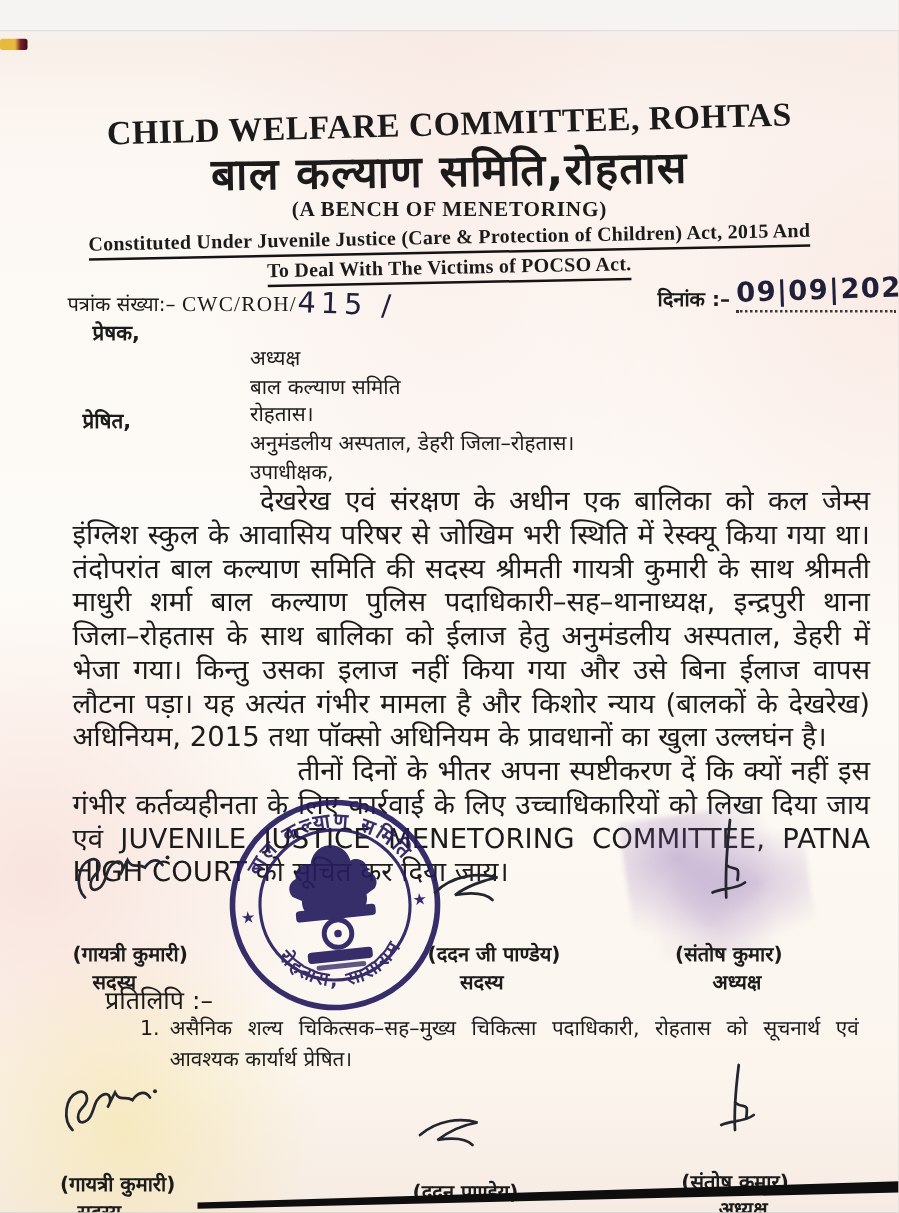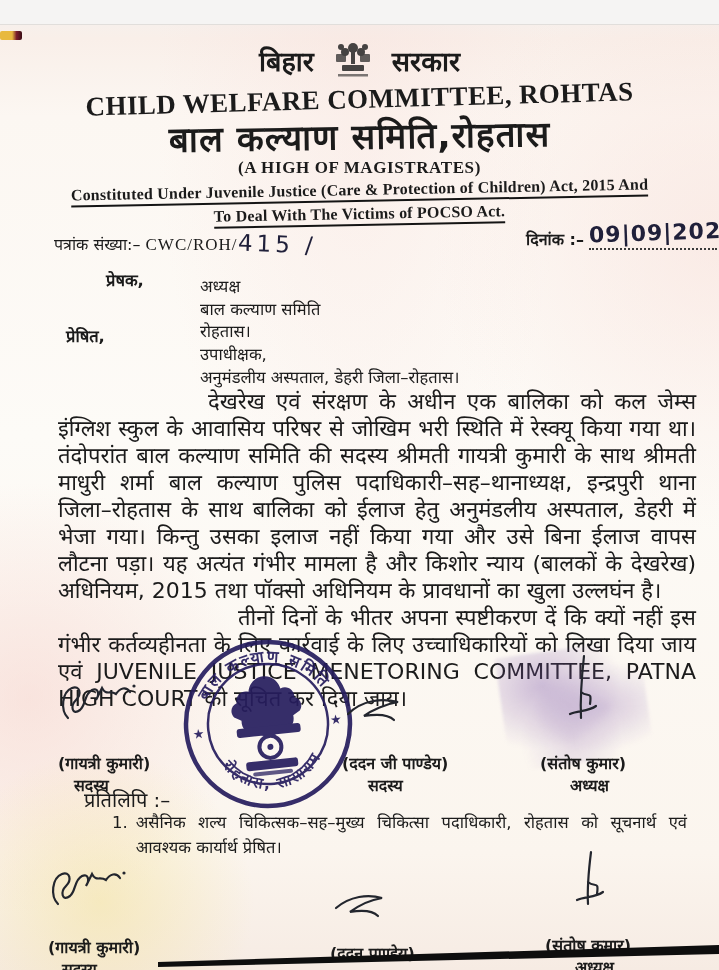--- a/index.html
+++ b/index.html
@@ -78,71 +78,53 @@
 
   .bottom-line{position:absolute;left:0;top:934px;width:719px;height:36px;}
 </style>
 </head>
 <body>
 
 <div class="photo">
   <div class="top-strip"></div>
   <div class="pencil-mark"></div>
 
-  <div class="govt-line dev">
-    <span>बिहार</span>
-    <svg class="emblem-top" viewBox="0 0 46 44">
-      <g fill="#262626">
-        <circle cx="23" cy="10" r="5"></circle>
-        <circle cx="15" cy="14" r="4"></circle>
-        <circle cx="31" cy="14" r="4"></circle>
-        <circle cx="11" cy="9" r="3"></circle>
-        <circle cx="35" cy="9" r="3"></circle>
-        <rect x="21" y="14" width="4" height="12"></rect>
-        <rect x="6" y="16" width="10" height="8" rx="1" opacity=".85"></rect>
-        <rect x="30" y="16" width="10" height="8" rx="1" opacity=".85"></rect>
-        <rect x="12" y="27" width="22" height="6" rx="1"></rect>
-        <rect x="8" y="36" width="30" height="2.5" opacity=".7"></rect>
-      </g>
-    </svg>
-    <span>सरकार</span>
-  </div>
 
   <div class="title-en serif">CHILD WELFARE COMMITTEE, ROHTAS</div>
   <div class="title-hi dev">बाल कल्याण समिति,रोहतास</div>
-  <div class="bench serif">(A HIGH OF MAGISTRATES)</div>
+  <div class="bench serif">(A BENCH OF MENETORING)</div>
   <div class="act-wrap act1">
     <span class="act-text serif">Constituted Under Juvenile Justice (Care &amp; Protection of Children) Act, 2015 And</span>
   </div>
   <div class="act-wrap act2">
     <span class="act-text serif">To Deal With The Victims of POCSO Act.</span>
   </div>
 
   <div class="ref-left">
     <span class="ref-label dev">पत्रांक संख्या:–</span>
     <span class="ref-printed">CWC/ROH/</span><span class="hand ref-hand">415 /</span>
   </div>
   <div class="ref-right">
     <span class="date-label dev">दिनांक :–</span>
     <span class="date-dots">
       <span class="hand date-hand">09|09|2025</span>
     </span>
   </div>
 
-  <div class="addr-label dev" style="left:74px;top:268px;margin-left:32px;">प्रेषक,</div>
+  <div class="addr-label dev" style="left:74px;top:254px;">प्रेषक,</div>
   <div class="addr-lines dev" style="top:276px;">
     <div>अध्यक्ष</div>
     <div>बाल कल्याण समिति</div>
     <div>रोहतास।</div>
   </div>
 
   <div class="addr-label dev" style="left:66px;top:324px;">प्रेषित,</div>
   <div class="addr-lines dev" style="top:344px;">
+    <div>अनुमंडलीय अस्पताल, डेहरी जिला–रोहतास।</div>
     <div>उपाधीक्षक,</div>
-    <div>अनुमंडलीय अस्पताल, डेहरी जिला–रोहतास।</div>
   </div>
 
   <div class="body-text dev">
     <p class="p1">देखरेख एवं संरक्षण के अधीन एक बालिका को कल जेम्स इंग्लिश स्कुल के आवासिय परिषर से जोखिम भरी स्थिति में रेस्क्यू किया गया था। तंदोपरांत बाल कल्याण समिति की सदस्य श्रीमती गायत्री कुमारी के साथ श्रीमती माधुरी शर्मा बाल कल्याण पुलिस पदाधिकारी–सह–थानाध्यक्ष, इन्द्रपुरी थाना जिला–रोहतास के साथ बालिका को ईलाज हेतु अनुमंडलीय अस्पताल, डेहरी में भेजा गया। किन्तु उसका इलाज नहीं किया गया और उसे बिना ईलाज वापस लौटना पड़ा। यह अत्यंत गंभीर मामला है और किशोर न्याय (बालकों के देखरेख) अधिनियम, 2015 तथा पॉक्सो अधिनियम के प्रावधानों का खुला उल्लघंन है।</p>
     <p class="p3">तीनों दिनों के भीतर अपना स्पष्टीकरण दें कि क्यों नहीं इस गंभीर कर्तव्यहीनता के लिए कार्रवाई के लिए उच्चाधिकारियों को लिखा दिया जाय एवं JUVENILE JUSTICE MENETORING COMMITTEE, PATNA HIGH COURT को सूचित कर दिया जाय।</p>
   </div>
 
   <svg class="stamp" viewBox="0 0 180 180">
     <defs>
       <path id="arcTop" d="M 22,96 A 68,68 0 0 1 158,96" fill="none"></path>

